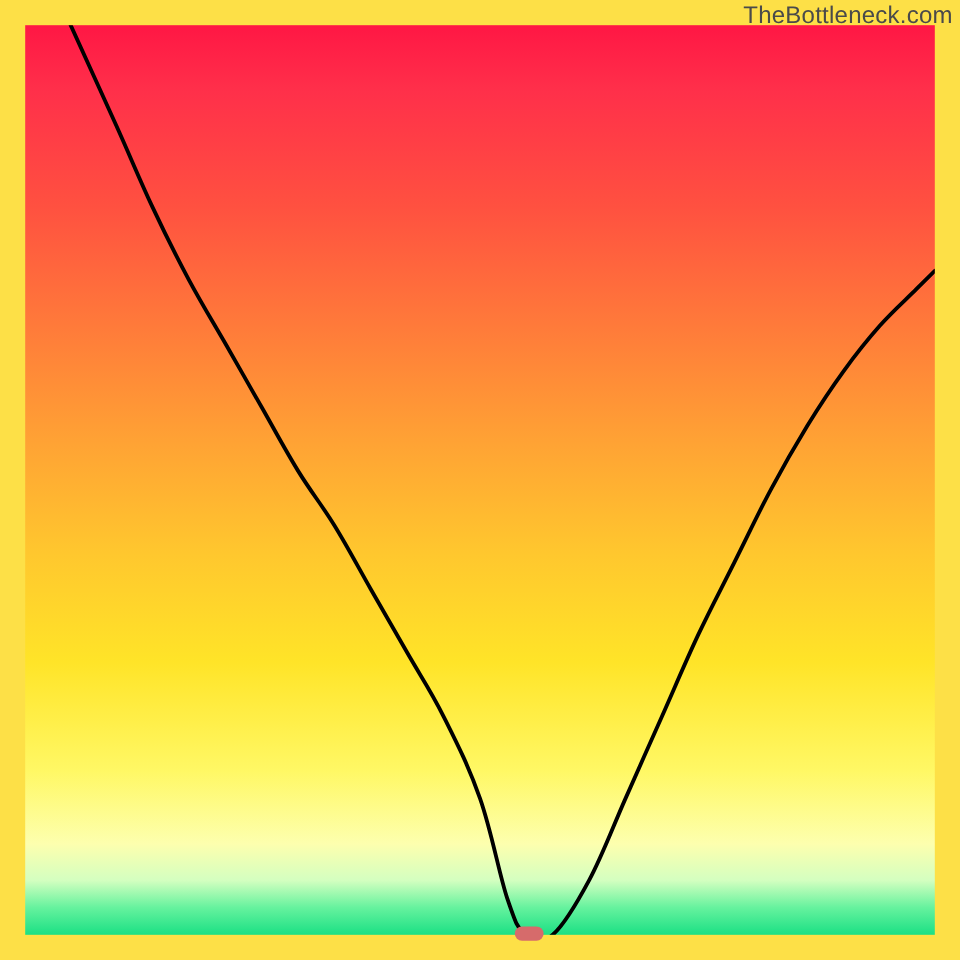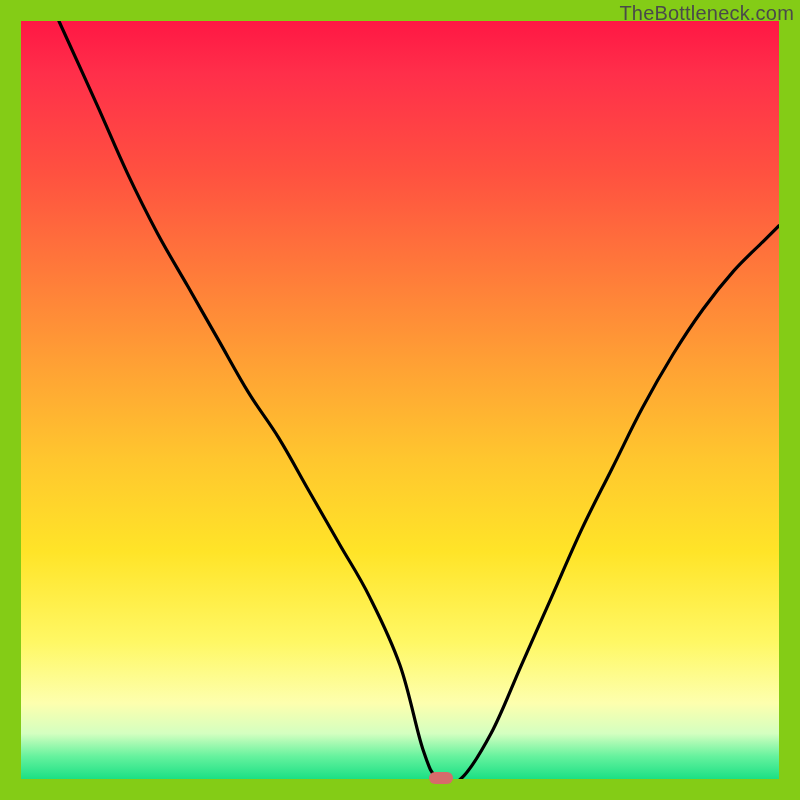--- a/index.html
+++ b/index.html
@@ -8,21 +8,21 @@
     width: 800px;
     height: 800px;
     background: #000;
     overflow: hidden;
     font-family: Arial, Helvetica, sans-serif;
   }
   .frame {
     position: relative;
     width: 800px;
     height: 800px;
-    background: #84cc16;
+    background: #fde047;
   }
   .plot-area {
     position: absolute;
     left: 21px;
     top: 21px;
     width: 758px;
     height: 758px;
     
     background: linear-gradient(
       to bottom,

